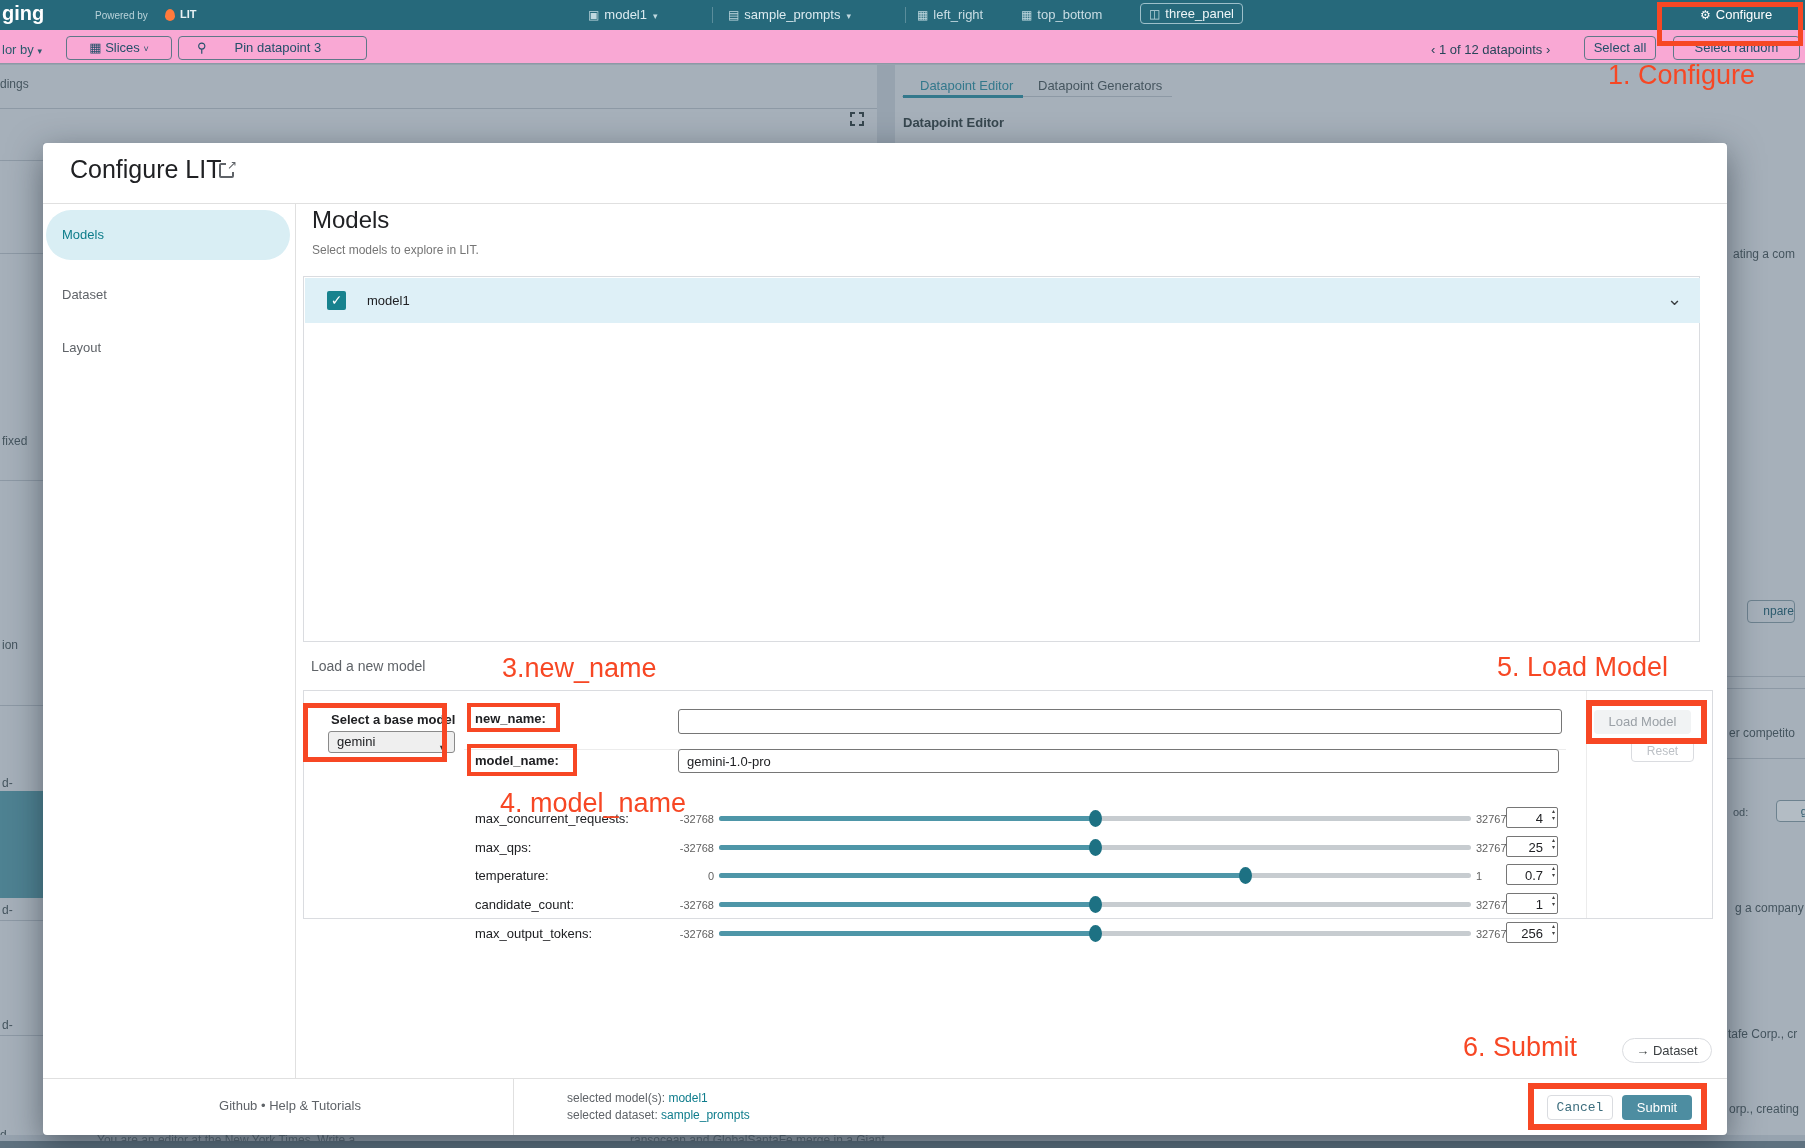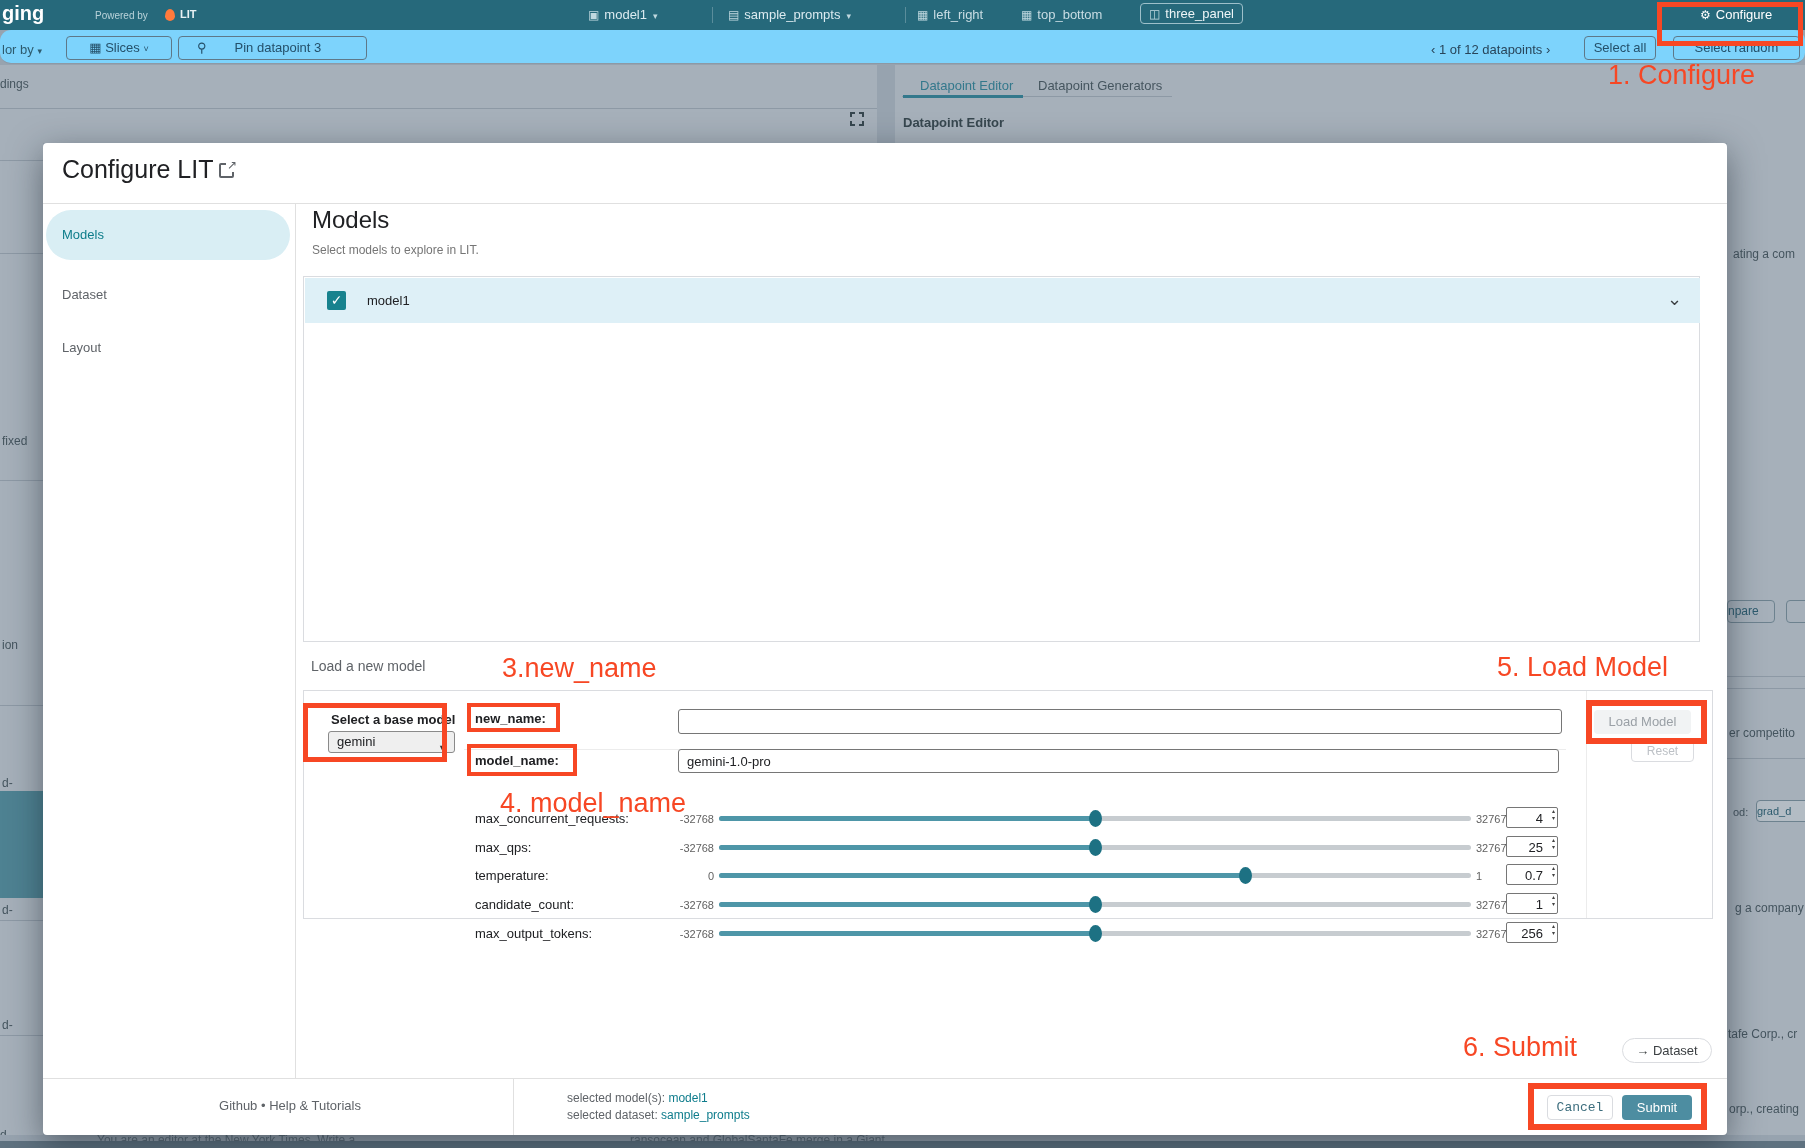--- a/index.html
+++ b/index.html
@@ -14,40 +14,40 @@
   .powered{left:95px;top:10px;font-size:10px;color:#b9d3da;}
   .flame{left:165px;top:9px;width:10px;height:12px;background:#ff7a3c;border-radius:50% 50% 50% 50% / 60% 60% 40% 40%;}
   .litlbl{left:180px;top:8px;font-size:11px;font-weight:bold;color:#e8f1f4;}
   .tb-item{top:7px;font-size:13px;color:#dcebf0;}
   .tb-sep{top:7px;width:1px;height:16px;background:#5a8d9b;}
   .tb-ico{font-size:12px;margin-right:5px;color:#bfd8df;}
   .tb-caret{font-size:9px;margin-left:6px;color:#bfd8df;}
   .chip{border:1px solid #9dc0ca;border-radius:4px;padding:2px 8px;top:3px;color:#eef5f7;}
 
   
-  .toolbar{left:0;top:30px;width:1805px;height:34px;background:#7dd3fc;border-bottom:1px solid var(--dimline);z-index:5;border-radius:11px;}
+  .toolbar{left:0;top:30px;width:1805px;height:34px;background:#f9a8d4;border-bottom:1px solid var(--dimline);z-index:5;}
   .tlb-text{font-size:13px;color:#2d5b6e;}
   .tlb-btn{border:1px solid #5e7888;border-radius:4px;height:24px;line-height:22px;text-align:center;font-size:13px;color:#24506a;padding:0 8px;}
 
   
   .panel{background:var(--dimpanel);}
   .bgtxt{font-size:12px;color:var(--dimtext);}
   .bgline{height:1px;background:var(--dimline);}
   .bgtab{font-size:13px;}
-  .bgbtn{border:1px solid #6d828f;border-radius:4px;font-size:12px;color:#2d5b6e;text-align:left;}
+  .bgbtn{border:1px solid #6d828f;border-radius:4px;font-size:12px;color:#2d5b6e;text-align:right;margin-left:20px;}
   .expand{width:14px;height:14px;}
   .expand span{position:absolute;width:5px;height:5px;border-color:#37474f;border-style:solid;}
   .expand .tl{left:0;top:0;border-width:2px 0 0 2px;}
   .expand .tr{right:0;top:0;border-width:2px 2px 0 0;}
   .expand .bl{left:0;bottom:0;border-width:0 0 2px 2px;}
   .expand .br{right:0;bottom:0;border-width:0 2px 2px 0;}
 
   
   .modal{left:43px;top:143px;width:1684px;height:992px;background:#fff;border-radius:4px;box-shadow:0 10px 34px rgba(20,30,40,.5);z-index:10;}
-  .m-title{left:19px;top:12px;font-size:25px;color:#202124;}
+  .m-title{left:27px;top:12px;font-size:25px;color:#202124;}
   .openicon{left:176px;top:20px;width:15px;height:15px;border:2px solid #5f6368;border-radius:2px;}
   .openicon i{position:absolute;right:-5px;top:-7px;font-style:normal;font-size:12px;color:#5f6368;background:#fff;padding-left:1px;}
   .m-head-line{left:0;top:60px;width:1684px;height:1px;background:#e0e0e0;}
   .m-sidebar-line{left:252px;top:60px;width:1px;height:875px;background:#e0e0e0;}
   .navpill{left:3px;top:67px;width:244px;height:50px;background:#d9eef4;border-radius:25px;}
   .navitem{font-size:13px;color:#5f6368;}
   .navitem.sel{color:#0d7d8a;}
   .m-h1{font-size:24px;font-weight:500;color:#202124;}
   .m-sub{font-size:12px;color:#757575;}
   .listbox{left:260px;top:133px;width:1397px;height:366px;border:1px solid #dadce0;background:#fff;}

